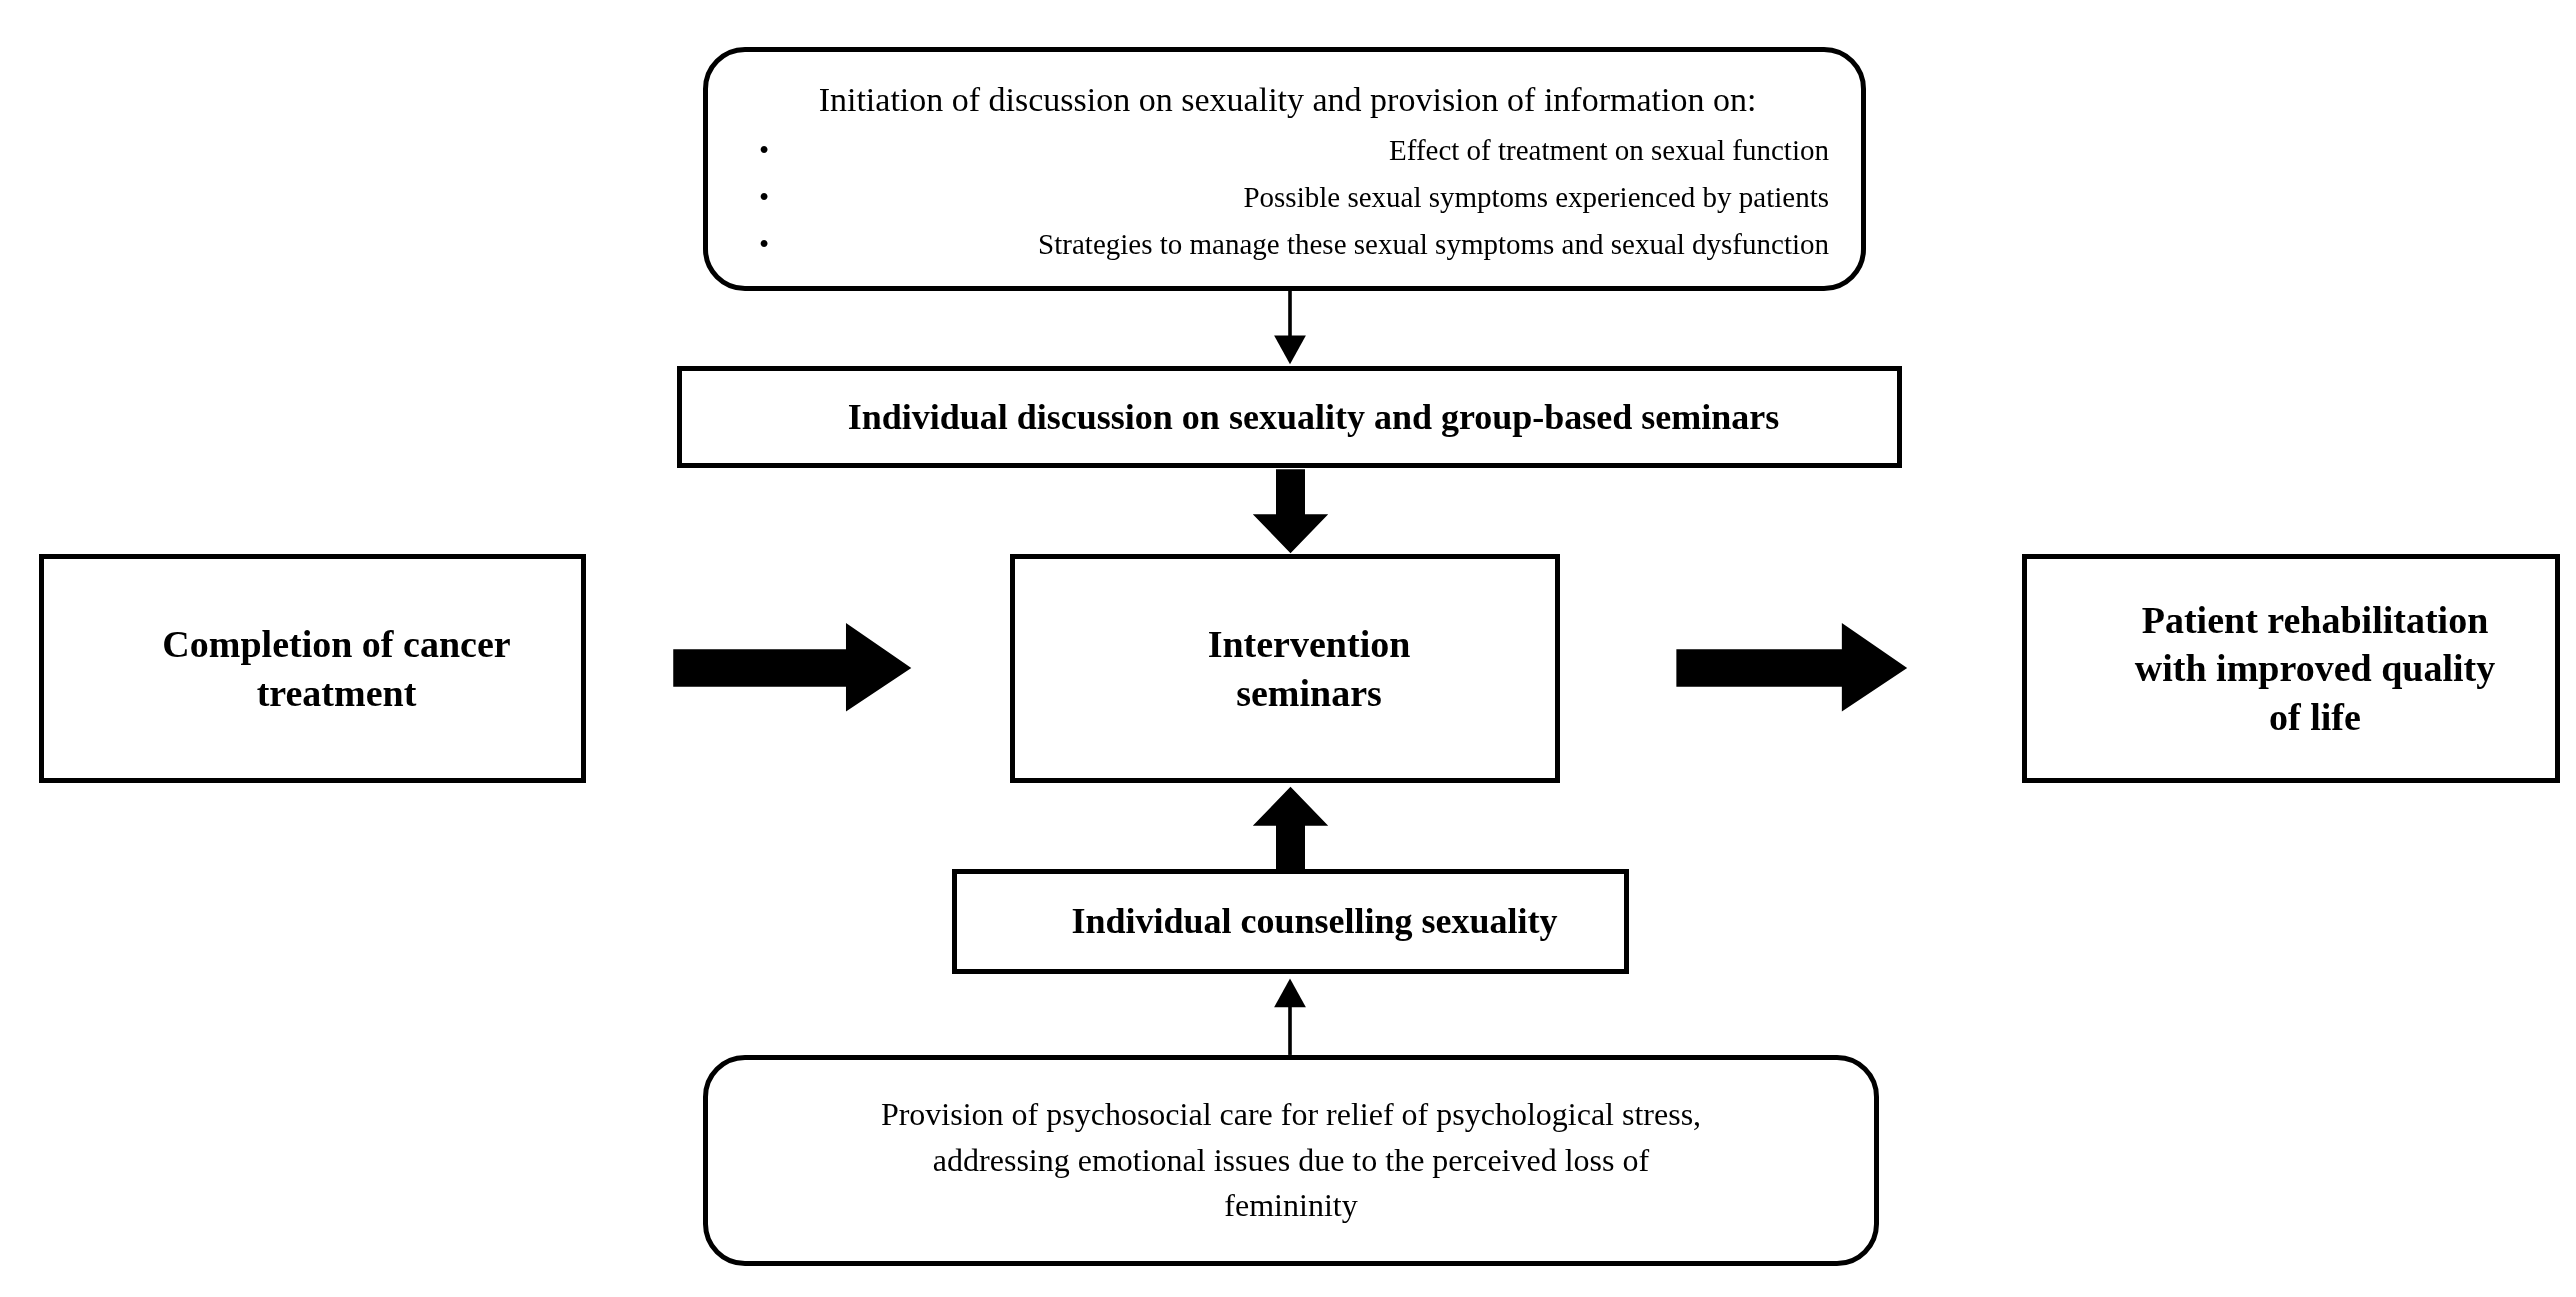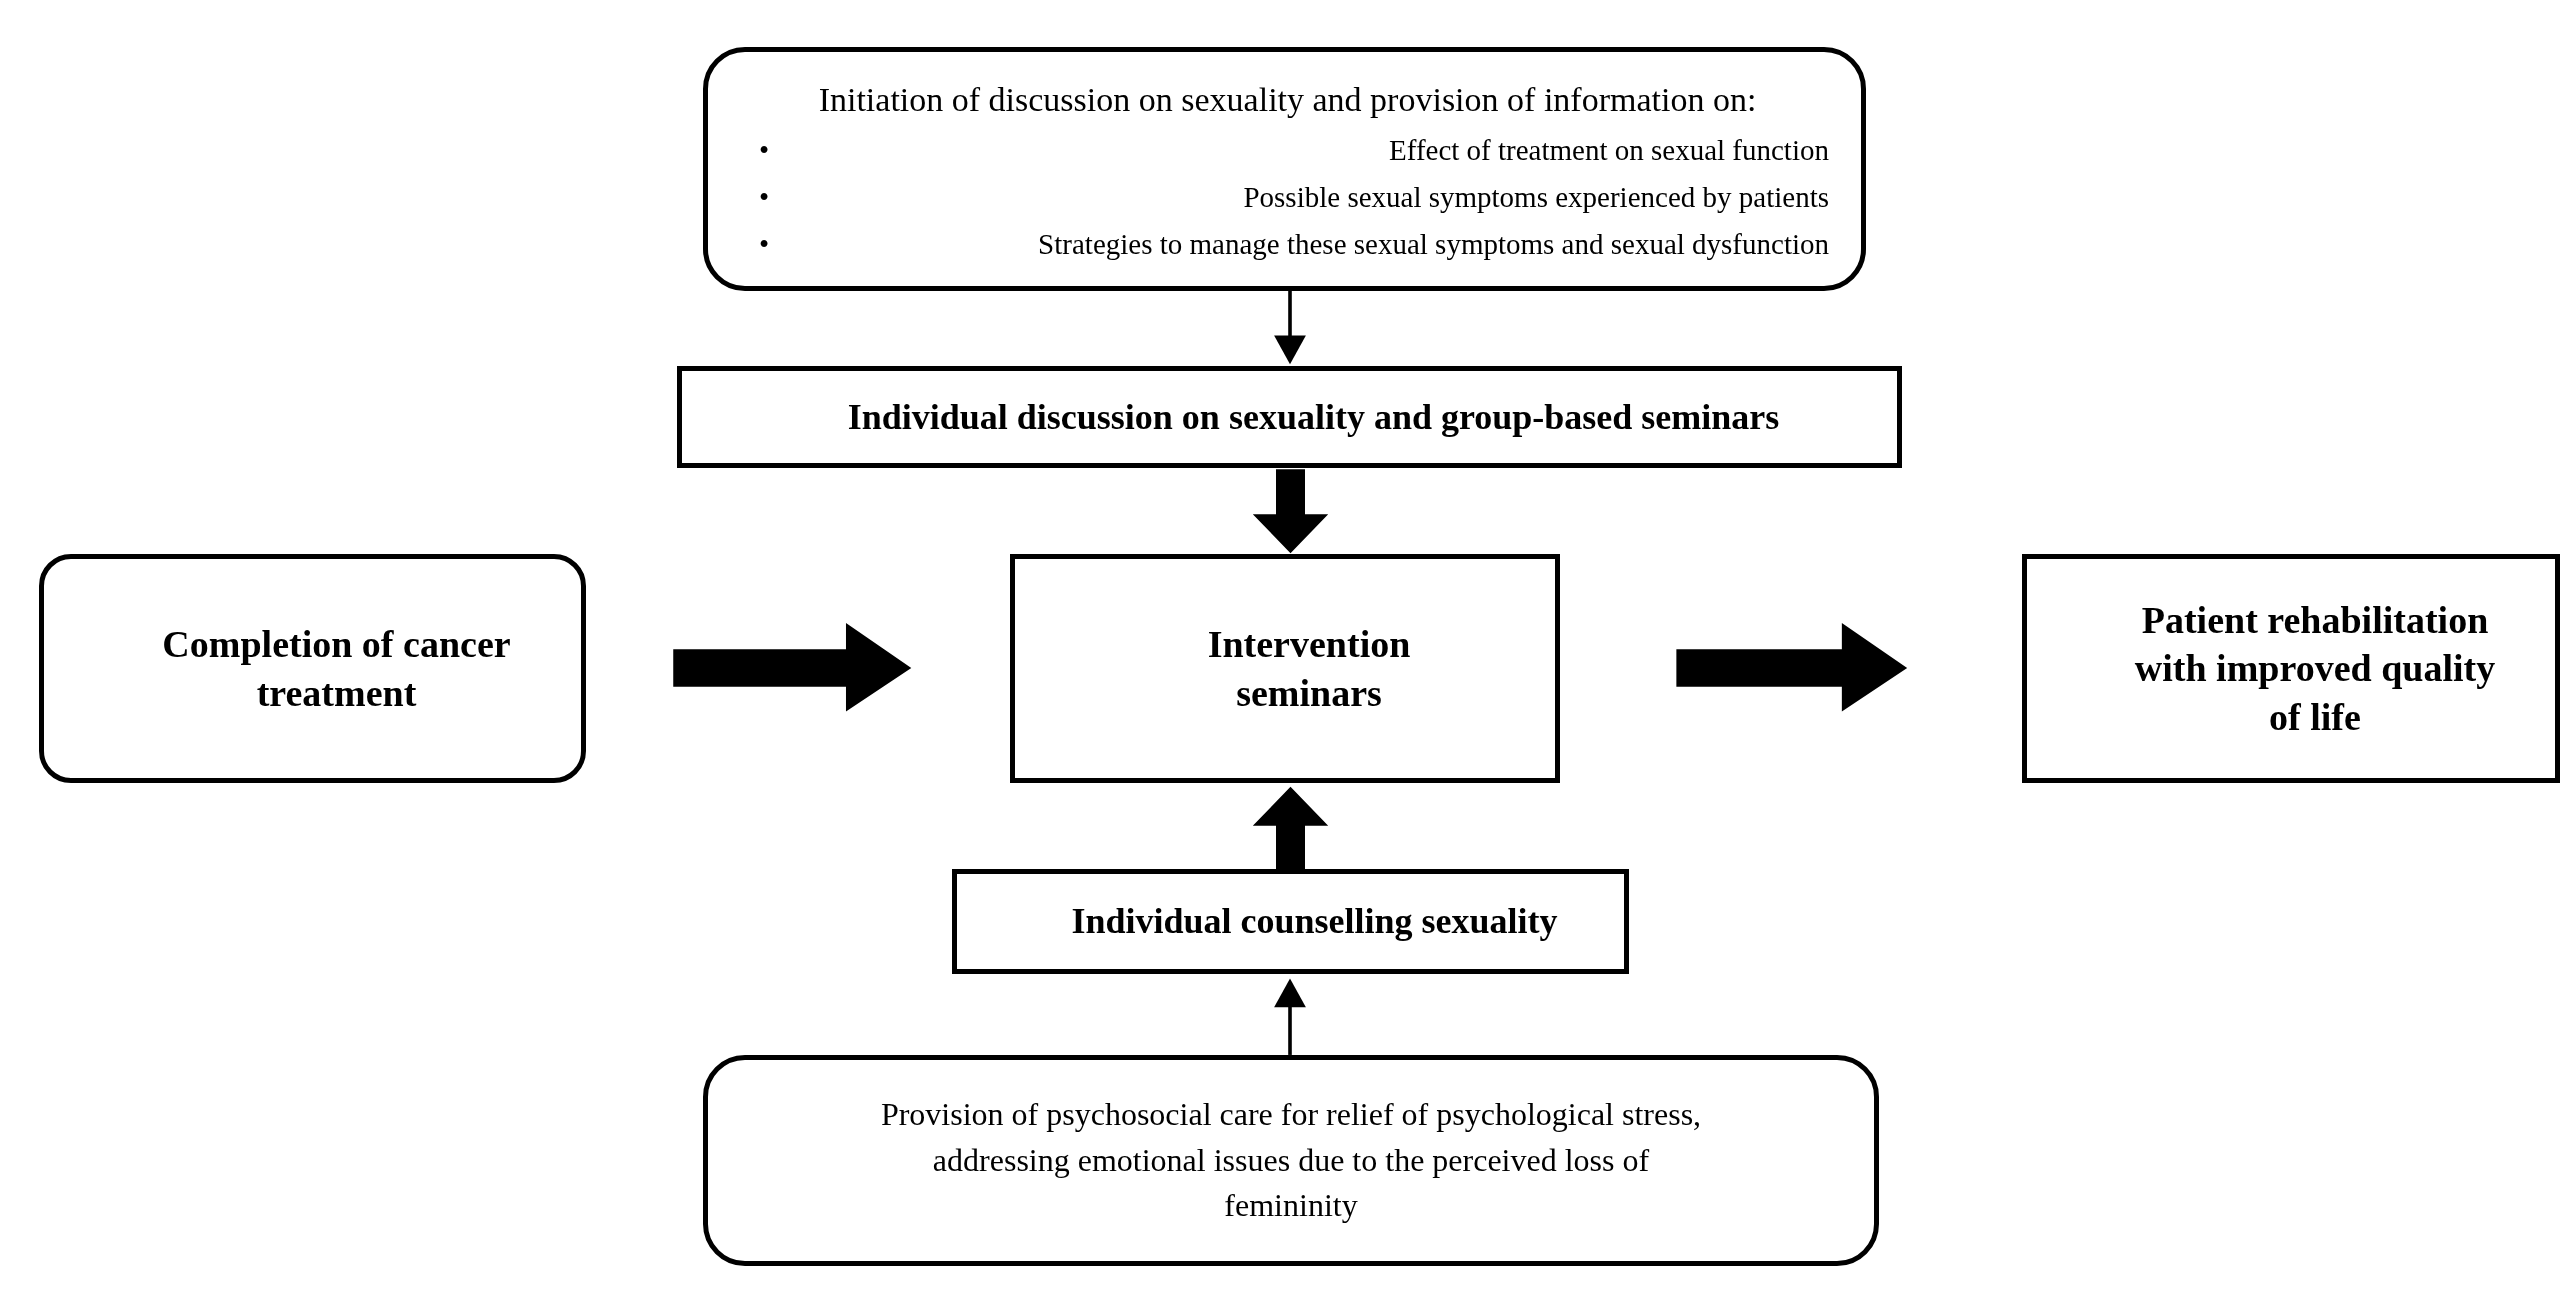--- a/index.html
+++ b/index.html
@@ -93,21 +93,20 @@
     width: 1225px;
     height: 102px;
   }
   #box-seminars .node-text { font-size: 36px; }
 
   #box-completion {
     left: 39px;
     top: 554px;
     width: 547px;
     height: 229px;
-    border-radius: 32px;
   }
   #box-completion .node-text { font-size: 38px; }
 
   #box-intervention {
     left: 1010px;
     top: 554px;
     width: 550px;
     height: 229px;
   }
   #box-intervention .node-text { font-size: 38px; }

